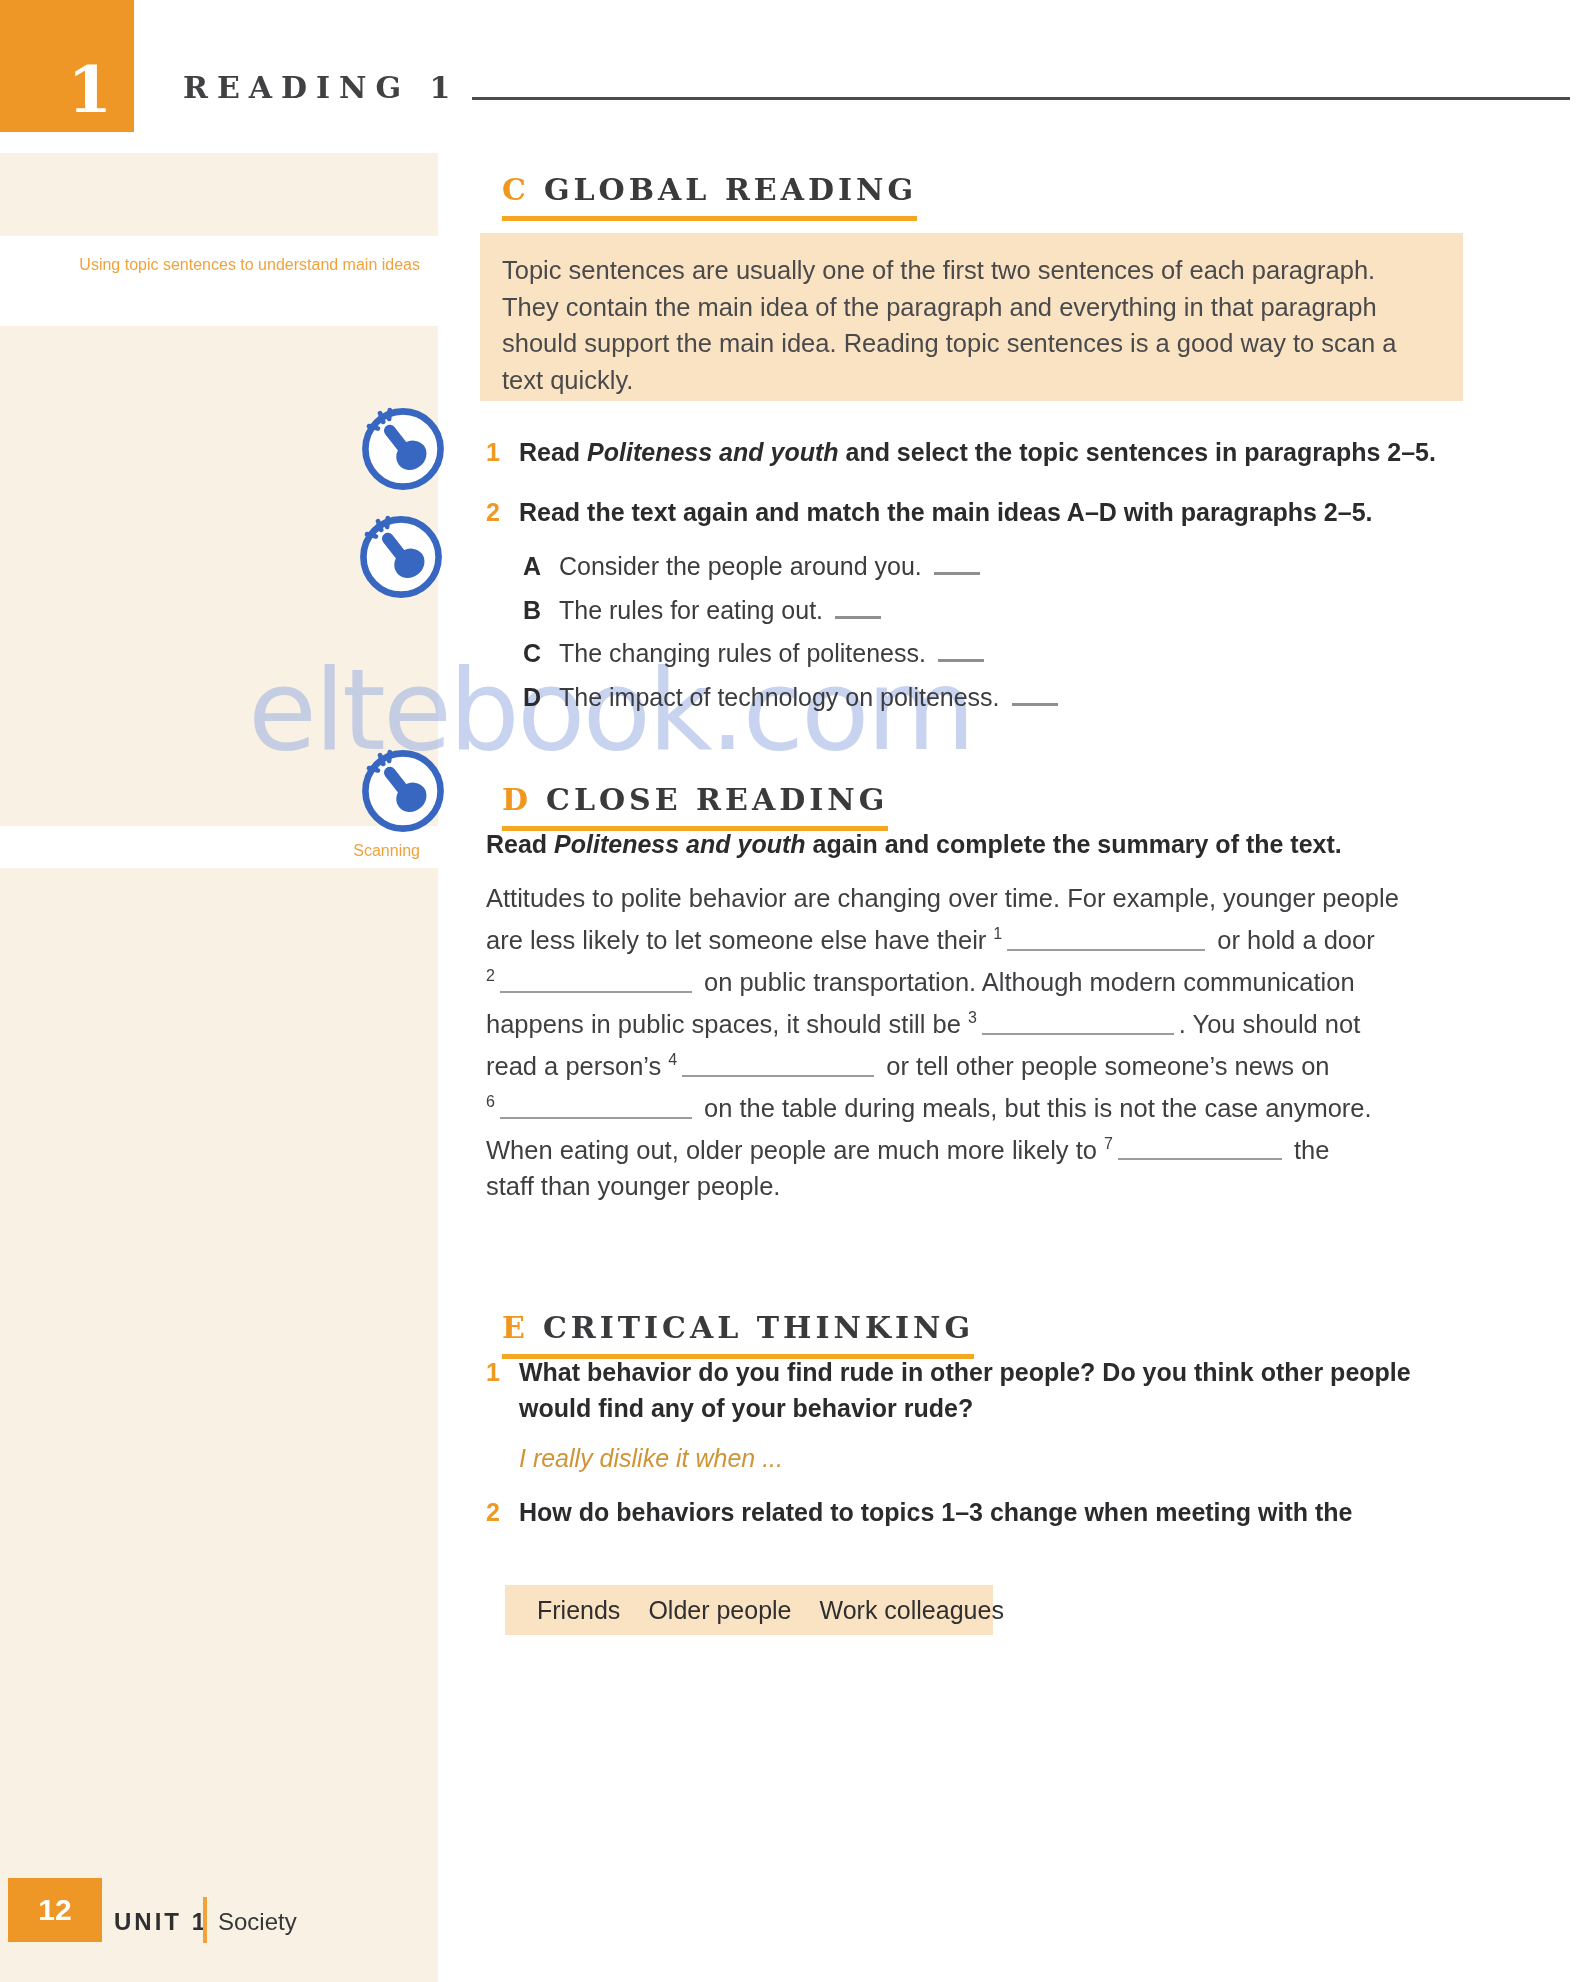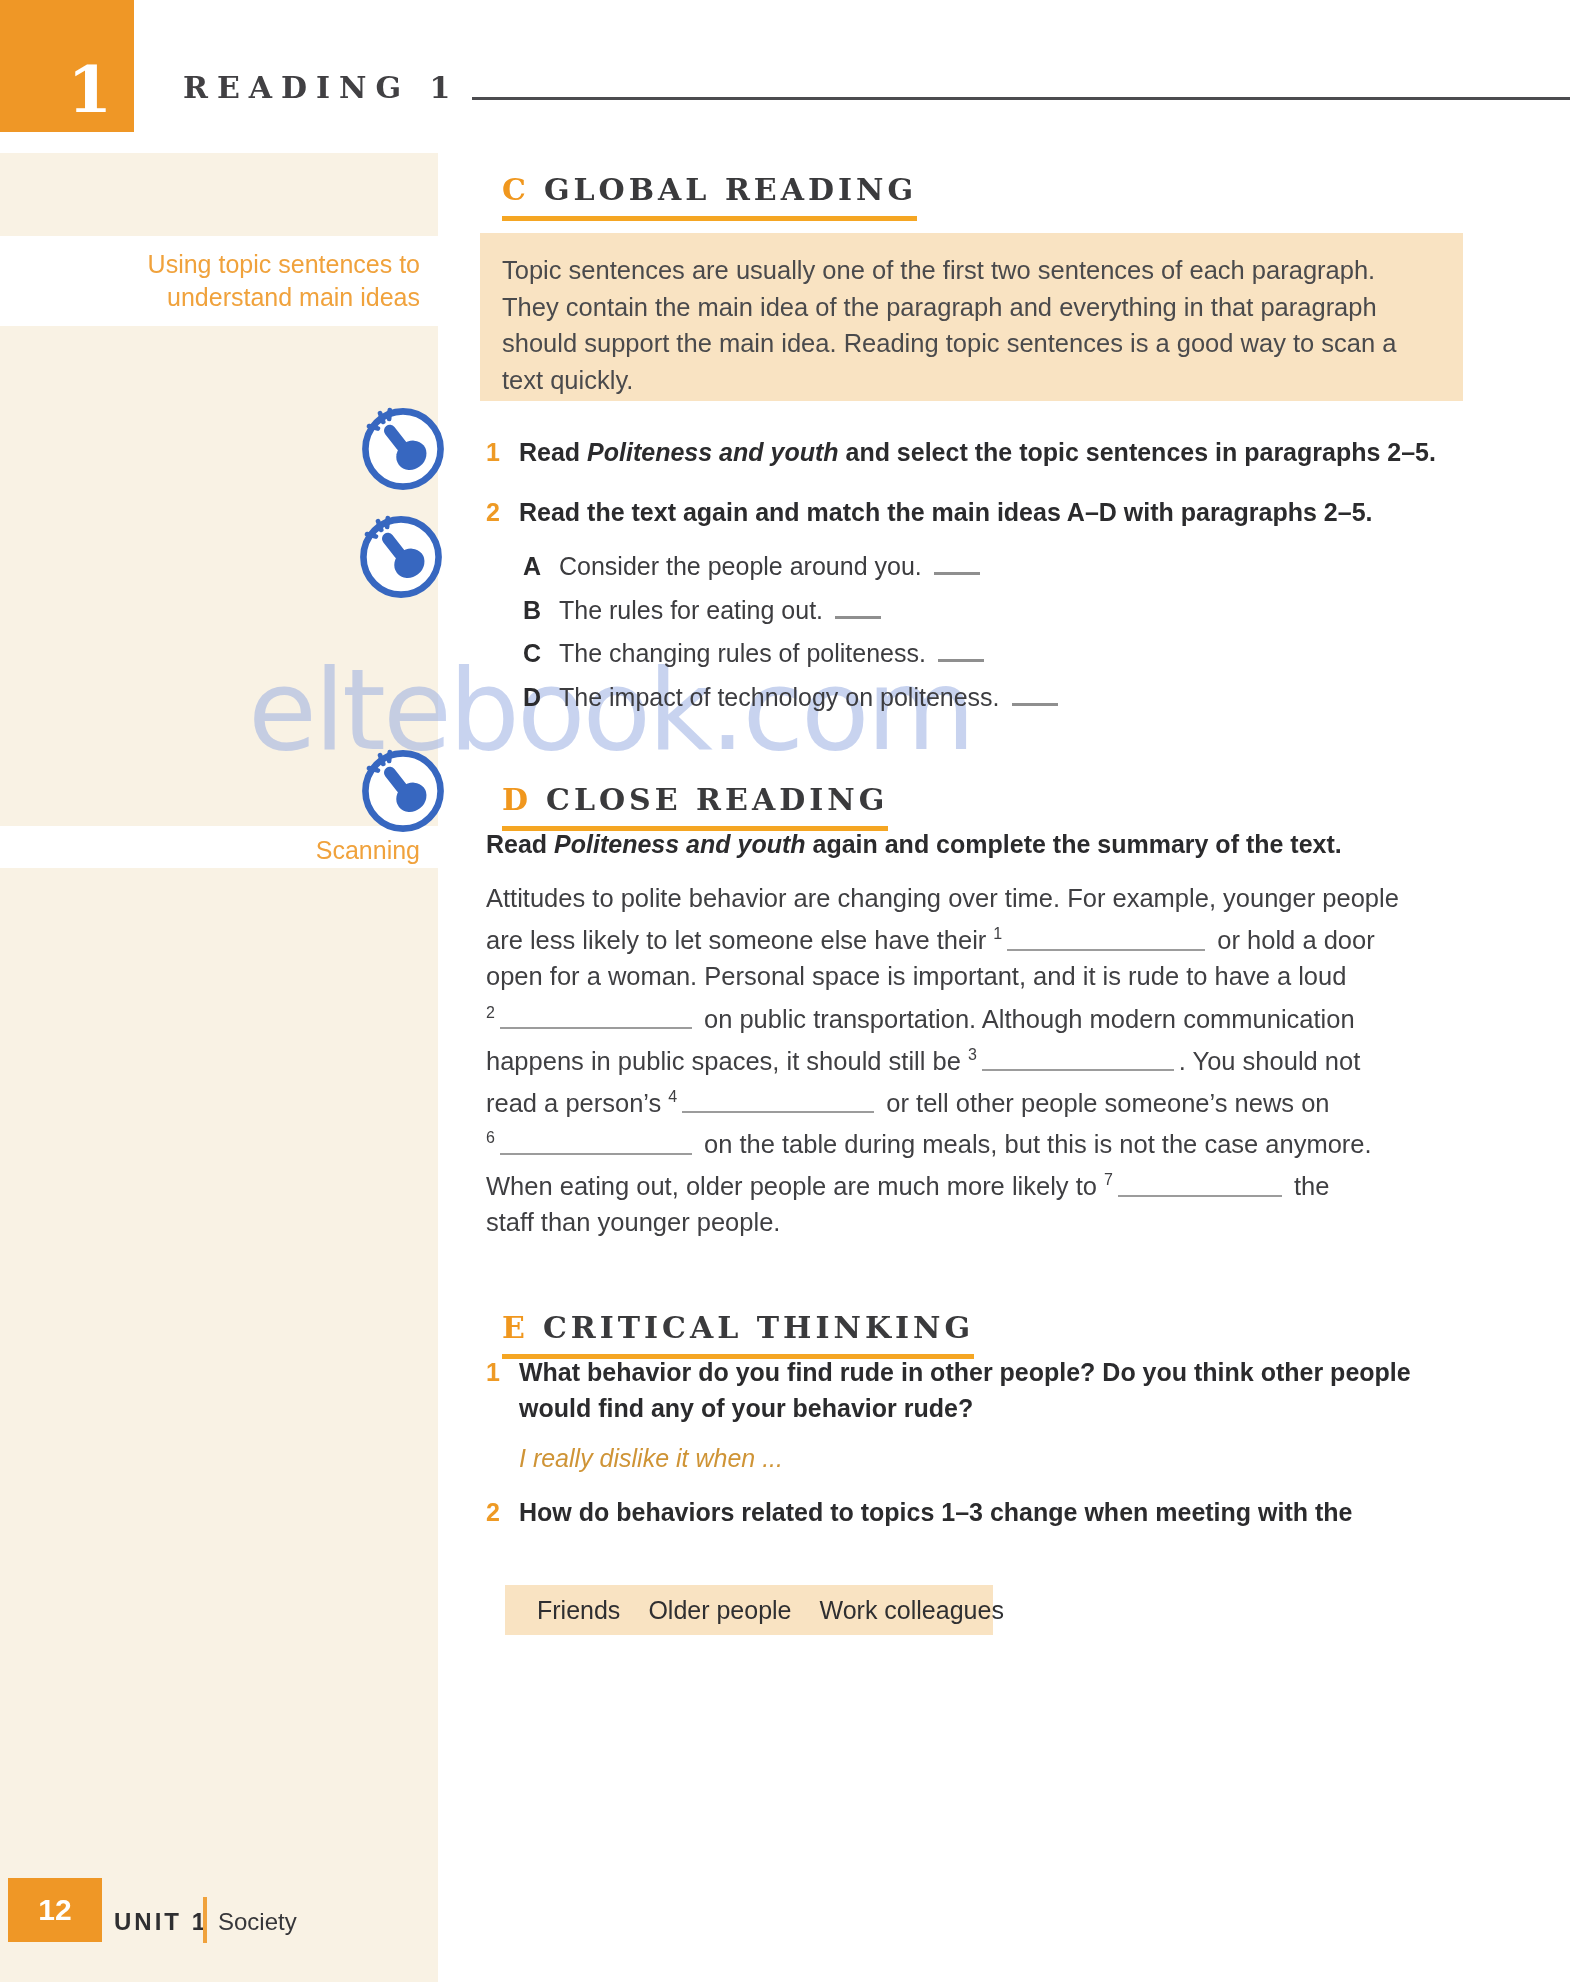--- a/index.html
+++ b/index.html
@@ -9,21 +9,21 @@
   .cream-col{position:absolute;left:0;top:153px;width:438px;height:1829px;background:#f9f2e4;z-index:0;}
   .band{position:absolute;left:0;width:438px;background:#ffffff;z-index:0;}
   
   .unit-tab{position:absolute;left:0;top:0;width:134px;height:132px;background:#ef9726;z-index:2;}
   .unit-tab span{position:absolute;right:22px;bottom:10px;font-family:"DejaVu Serif",serif;
         font-weight:bold;font-size:64px;color:#ffffff;line-height:1;}
   .page-title{position:absolute;left:183px;top:70px;margin:0;font-family:"DejaVu Serif",serif;
         font-weight:bold;font-size:30px;letter-spacing:9px;color:#414043;z-index:2;white-space:nowrap;}
   .title-rule{position:absolute;left:472px;top:97px;width:1098px;height:3px;background:#4c4c4f;z-index:2;}
   
-  .margin-label{position:absolute;left:40px;width:380px;text-align:right;font-size:25px;line-height:33px;
+  .margin-label{position:absolute;left:40px;width:380px;text-align:right;font-size:16px;line-height:33px;
         color:#f0a23c;z-index:2;}
   
   .watermark{position:absolute;left:248px;top:645px;font-family:"DejaVu Sans",sans-serif;font-size:112px;
         letter-spacing:-3px;color:#93a9e1;opacity:.5;z-index:1;pointer-events:none;white-space:nowrap;}
   
   .act-icon{position:absolute;width:88px;height:88px;z-index:2;}
   
   .sec{position:absolute;left:486px;margin:16px;font-family:"DejaVu Serif",serif;font-weight:bold;
         font-size:30px;letter-spacing:4px;color:#3a3a3c;padding-bottom:9px;border-bottom:5px solid #f5a623;
         white-space:nowrap;z-index:2;}
@@ -140,21 +140,20 @@
       <div class="opt-row"><span class="opt-letter">D</span><span>The impact of technology on politeness.</span><span class="opt-blank"></span></div>
     </div>
 
   <h2 class="sec" style="top:766px;">
     <span class="sl">D</span><span>CLOSE READING</span>
   </h2>
   <div class="instruction" style="top:830px;" id="close-instruction"><span>Read </span><span class="it">Politeness and youth</span><span> again and complete the summary of the text.</span></div>
   <div class="summary" id="summary">
       <div class="sline"><span>Attitudes to polite behavior are changing over time. For example, younger people</span></div>
       <div class="sline"><span>are less likely to let someone else have their</span><span class="sup">1</span><span class="blank" style="width: 198px;"></span><span> or hold a door</span></div>
-      <div class="sline"><span>open for a woman. Personal space is important, and it is rude to have a loud</span></div>
       <div class="sline"><span class="sup" style="margin-left: 0px;">2</span><span class="blank" style="width: 192px;"></span><span> on public transportation. Although modern communication</span></div>
       <div class="sline"><span>happens in public spaces, it should still be</span><span class="sup">3</span><span class="blank" style="width: 192px;"></span><span>. You should not</span></div>
       <div class="sline"><span>read a person’s</span><span class="sup">4</span><span class="blank" style="width: 192px;"></span><span> or tell other people someone’s news on</span></div>
       <div class="sline"><span class="sup" style="margin-left: 0px;">6</span><span class="blank" style="width: 192px;"></span><span> on the table during meals, but this is not the case anymore.</span></div>
       <div class="sline"><span>When eating out, older people are much more likely to</span><span class="sup">7</span><span class="blank" style="width: 164px;"></span><span> the</span></div>
       <div class="sline"><span>staff than younger people.</span></div>
     </div>
 
   <h2 class="sec" style="top:1294px;">
     <span class="sl">E</span><span>CRITICAL THINKING</span>

